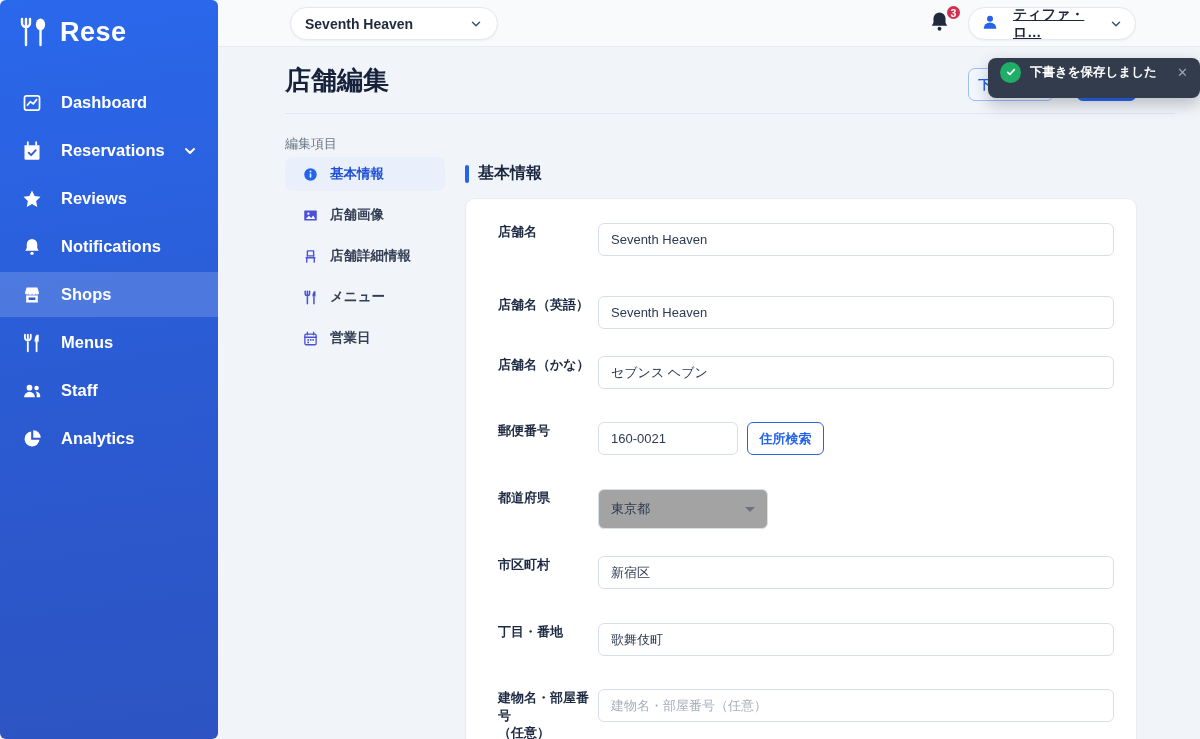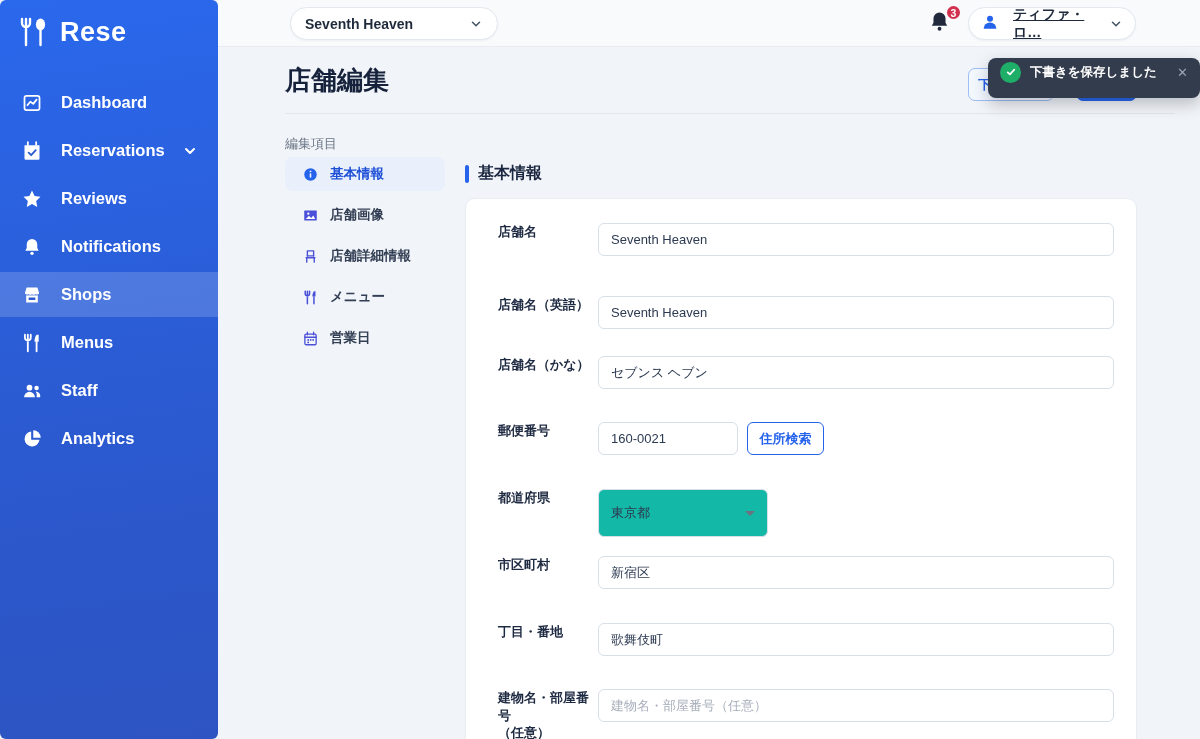--- a/index.html
+++ b/index.html
@@ -77,23 +77,23 @@
   .card { position:absolute; left:247px; top:151px; width:672px; height:610px;
     background:#fff; border:1px solid #eaeef3; border-radius:10px; box-shadow:0 1px 2px rgba(16,24,40,.04); }
   .row { position:absolute; left:32px; right:22px; height:33px; display:flex; align-items:flex-start; }
   .row-label { width:100px; flex-shrink:0; font-size:13px; font-weight:700; color:#1e2a42; line-height:1.35; }
   .tinput { flex:1; height:33px; border:1px solid #d9dfe8; border-radius:6px; padding:0 12px;
     font-size:13px; color:#2c3a52; background:#fff; font-family:inherit; outline:none; }
   .tinput::placeholder { color:#a7aebb; }
   .tinput.short { flex:none; width:140px; }
   .btn-zip { width:77px; height:33px; margin-left:9px; background:#fff; border:1.5px solid #2563eb;
     border-radius:6px; color:#2563eb; font-size:13px; font-weight:700; cursor:pointer; font-family:inherit; }
-  .select { flex:none; width:170px; height:48px; border:1px solid #d9dfe8; border-radius:6px;
+  .select { flex:none; width:170px; height:40px; border:1px solid #d9dfe8; border-radius:6px;
     padding:8px 12px; display:flex; align-items:center; justify-content:space-between;
-    font-size:13px; color:#2c3a52; background:#14b8a6; cursor:pointer; }
+    font-size:13px; color:#2c3a52; background:#a3a3a3; cursor:pointer; }
   .caret { width:0; height:0; border-left:5px solid transparent; border-right:5px solid transparent;
     border-top:5px solid #6b7280; }
 </style>
 </head>
 <body>
 
 <div class="app">
 
   <aside class="sidebar">
     <div class="logo">

